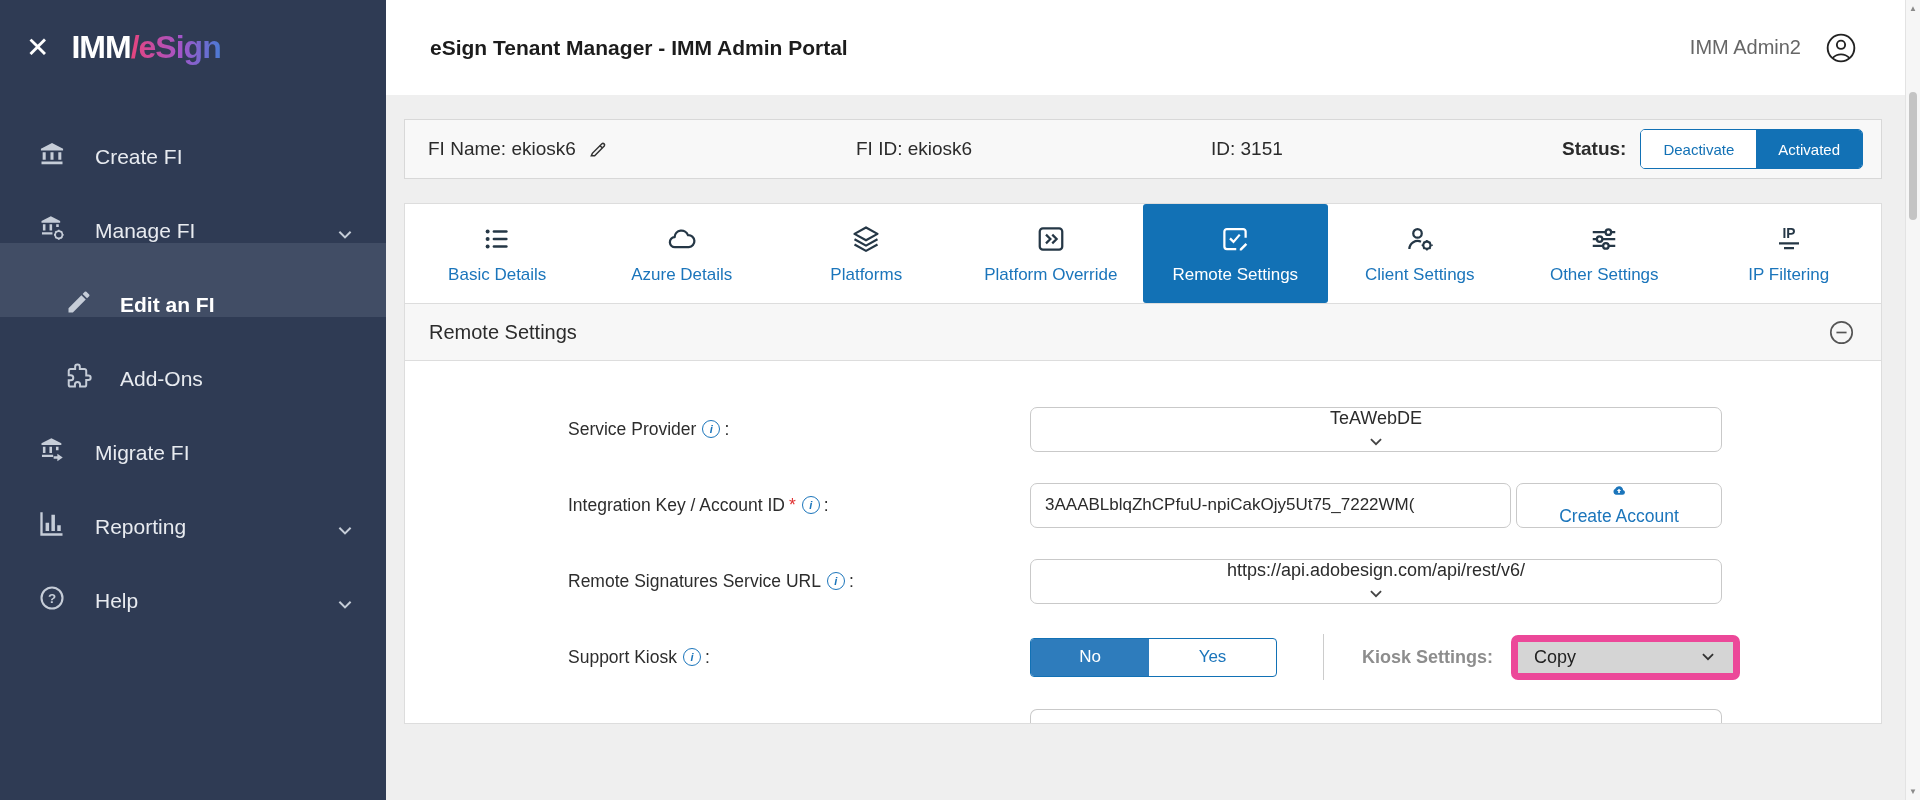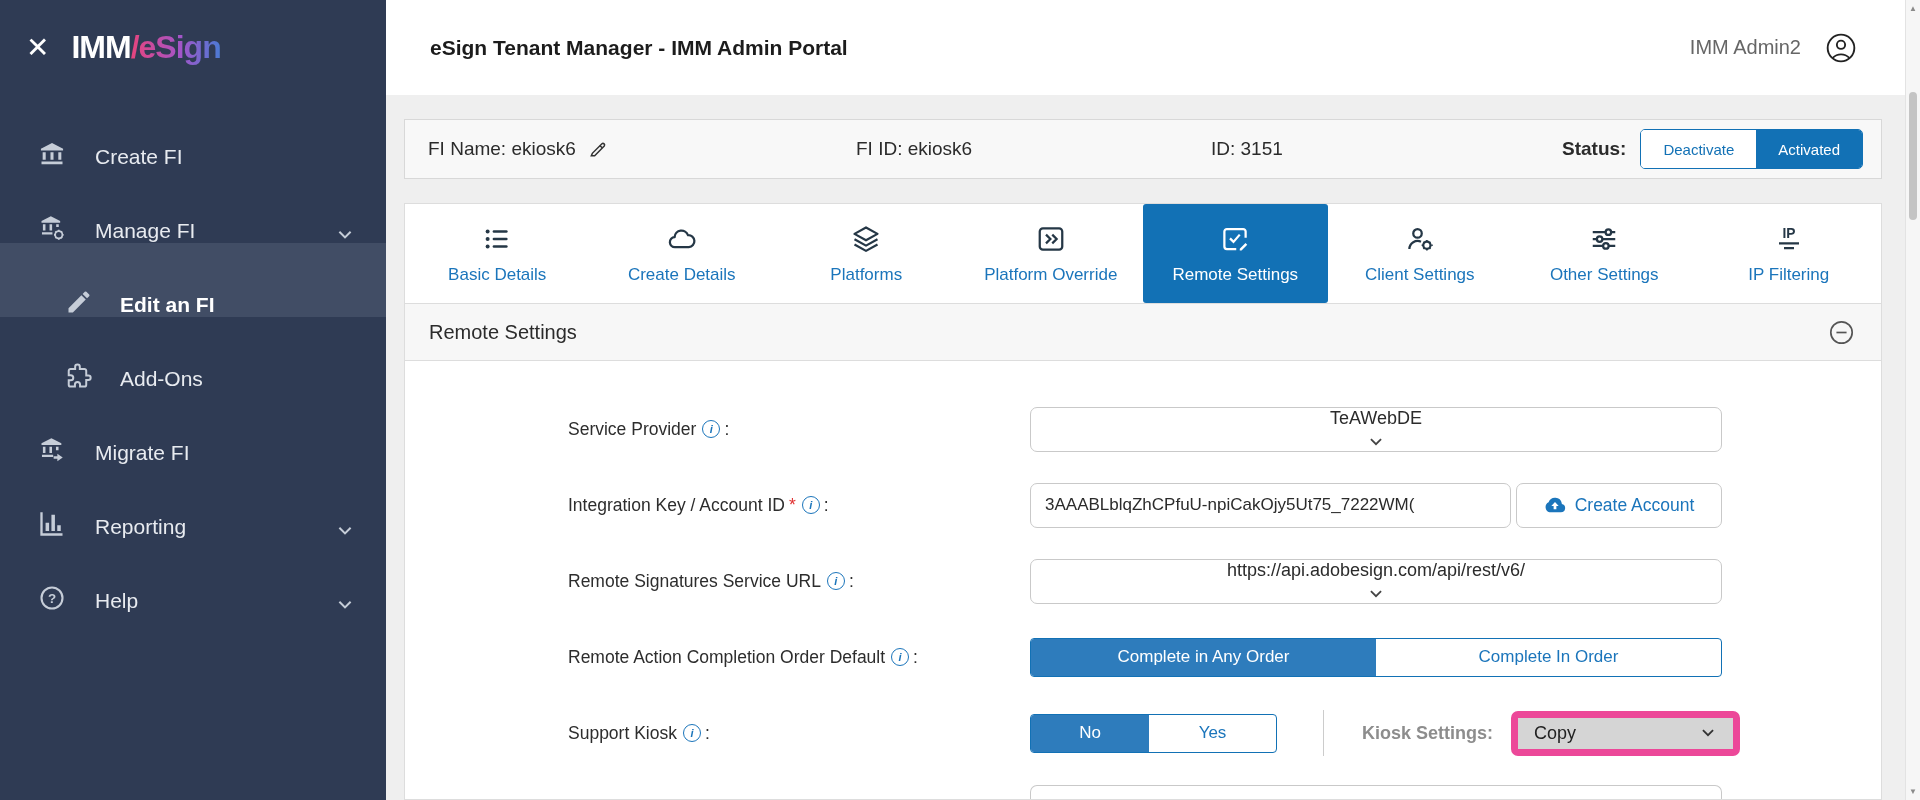--- a/index.html
+++ b/index.html
@@ -75,21 +75,21 @@
                justify-content:center; margin:0 4px 0 6px; vertical-align:2px; }
   .form-control { display:flex; align-items:center; }
   .select { width:692px; height:45px; border:1px solid #c9c9c9; border-radius:7px; background:#fff;
             display:flex; align-items:center; justify-content:space-between; padding:0 18px;
             font-size:18px; color:#2b2b2b; cursor:pointer;flex-direction:column; }
   .select .chev { width:18px; height:18px; display:flex; color:#444; }
   .text-input { width:481px; height:45px; border:1px solid #c9c9c9; border-radius:7px; padding:0 14px;
                 font-size:17px; color:#2b2b2b; font-family:"Liberation Sans", sans-serif; background:#fff; }
   .create-btn { width:206px; height:45px; margin-left:5px; border:1px solid #c9c9c9; border-radius:7px;
                 background:#fff; color:#1b75bb; font-size:17.5px; display:flex; align-items:center;
-                justify-content:center; gap:9px; cursor:pointer; }
+                justify-content:center; gap:9px; cursor:pointer;flex-direction:column; }
   .create-btn svg { width:22px; height:22px; }
   .toggle { height:39px; border:1px solid #1271b5; border-radius:4px; overflow:hidden; display:flex; background:#fff; }
   .toggle.wide { width:692px; }
   .seg { display:flex; align-items:center; justify-content:center; font-size:17px; color:#1b75bb;
          cursor:pointer; flex:1; }
   .seg.on { background:#2e7cbc; color:#fff; }
   .seg-no { width:118px; flex:none; }
   .seg-yes { width:127px; flex:none; }
   .vdivider { width:1px; height:46px; background:#ccc; margin:0 38px 0 46px; }
   .kiosk-label { font-size:18px; color:#8d8d8d; font-weight:bold; }
@@ -260,21 +260,21 @@
                 </svg>
             </span>
             <span class="tab-label">Basic Details</span>
           </div>
           <div class="tab">
             <span class="tab-icon">
               <svg viewBox="0 0 24 24" fill="none" stroke="currentColor" stroke-width="1.8" stroke-linejoin="round">
                   <path d="M6.5 18.5a4 4 0 0 1-.4-8A5.5 5.5 0 0 1 16.8 9a4.6 4.6 0 0 1 .7 9.5H6.5z"></path>
                 </svg>
             </span>
-            <span class="tab-label">Create Details</span>
+            <span class="tab-label">Azure Details</span>
           </div>
           <div class="tab">
             <span class="tab-icon">
               <svg viewBox="0 0 24 24" fill="none" stroke="currentColor" stroke-width="1.8" stroke-linejoin="round">
                   <path d="M12 2.8 2.8 7.9 12 13l9.2-5.1L12 2.8z"></path>
                   <path d="M2.8 12.2 12 17.3l9.2-5.1"></path>
                   <path d="M2.8 16.4 12 21.5l9.2-5.1"></path>
                 </svg>
             </span>
             <span class="tab-label">Platforms</span>
@@ -383,31 +383,20 @@
                 <span>https://api.adobesign.com/api/rest/v6/</span>
                 <span class="chev">
                   <svg viewBox="0 0 16 16" fill="none" stroke="currentColor" stroke-width="1.6">
                       <path d="M3.5 5.5 8 10l4.5-4.5"></path>
                     </svg>
                 </span>
               </div>
             </div>
           </div>
 
-          <div class="form-row">
-            <div class="form-label">
-              <span>Remote Action Completion Order Default</span><span class="info-icon">i</span><span>:</span>
-            </div>
-            <div class="form-control">
-              <div class="toggle wide">
-                <div class="seg on">Complete in Any Order</div>
-                <div class="seg">Complete In Order</div>
-              </div>
-            </div>
-          </div>
 
           <div class="form-row">
             <div class="form-label">
               <span>Support Kiosk</span><span class="info-icon">i</span><span>:</span>
             </div>
             <div class="form-control">
               <div class="toggle">
                 <div class="seg on seg-no">No</div>
                 <div class="seg seg-yes">Yes</div>
               </div>

